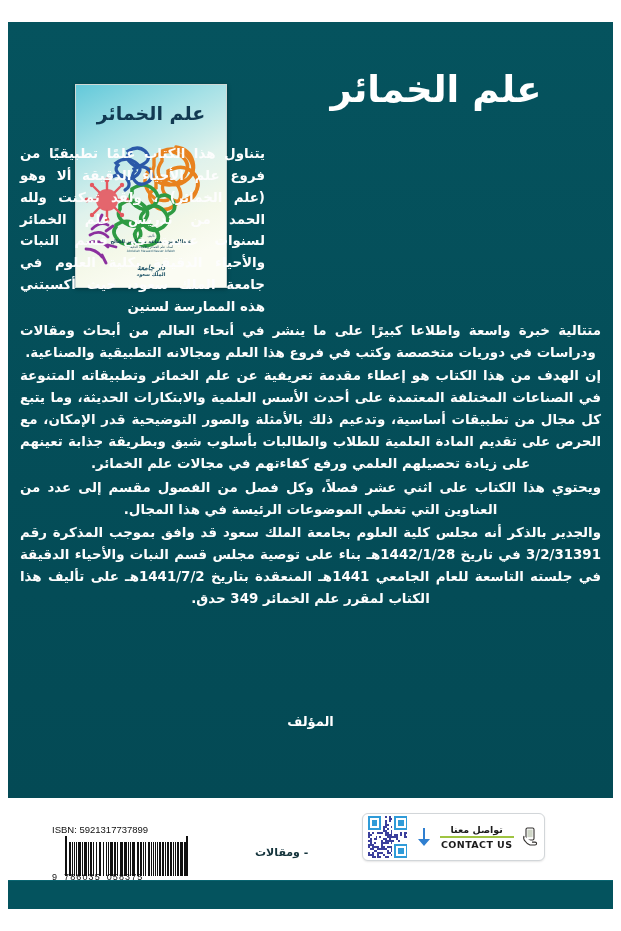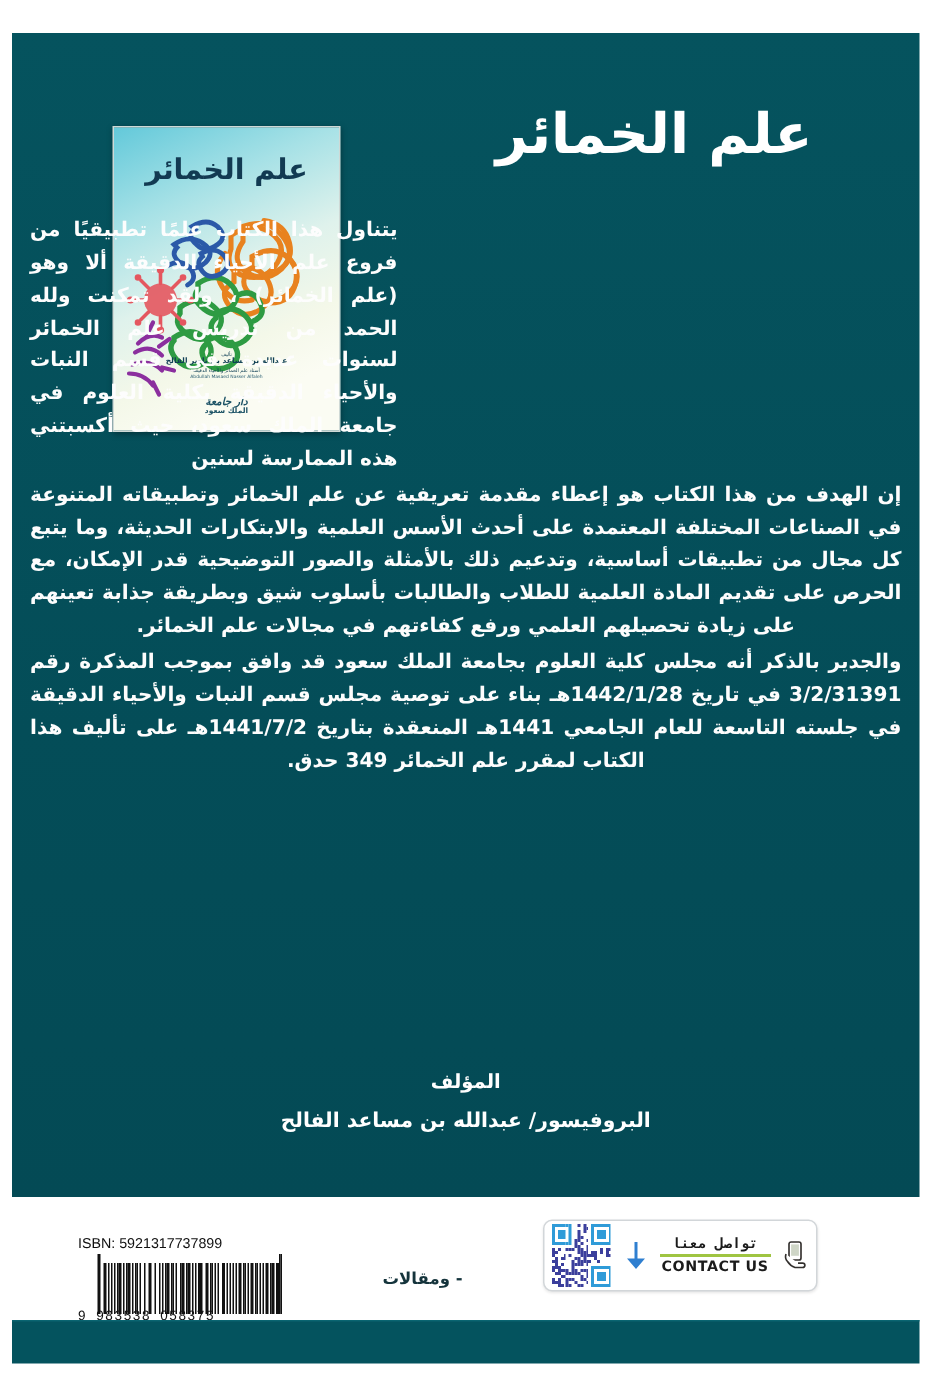--- a/index.html
+++ b/index.html
@@ -130,21 +130,21 @@
   .author-block {
     position: absolute;
     left: 20px;
     right: 20px;
     top: 714px;
     direction: rtl;
     color: #ffffff;
     text-align: center;
     font-weight: 700;
   }
-  .author-label { font-size: 13px; margin-bottom: 10px; letter-spacing: .3px; }
+  .author-label { font-size: 13px; margin-bottom: 26px; letter-spacing: .3px; }
   .author-name  { font-size: 13.5px; }
 
   
   .isbn-text {
     position: absolute;
     left: 52px;
     top: 824px;
     font-size: 9.5px;
     color: #111;
     direction: ltr;
@@ -198,21 +198,21 @@
     box-shadow: 0 1px 2px rgba(0,0,0,.10);
     display: flex;
     align-items: center;
     justify-content: flex-start;
     padding: 0 5px;
     box-sizing: border-box;
     gap: 5px;
     direction: rtl;
   }
   .cc-texts { display: flex; flex-direction: column; align-items: center; gap: 1px; width: 82px; }
-  .cc-ar { font-size: 9.5px; font-weight: 700; color: #1b1b1b; direction: rtl; font-family: Liberation Mono, monospace; }
+  .cc-ar { font-size: 9.5px; font-weight: 700; color: #1b1b1b; direction: rtl; }
   .cc-rule { width: 74px; height: 2px; background: #9fc441; }
   .cc-en { font-size: 9.5px; font-weight: 700; color: #1b1b1b; letter-spacing: .4px; direction: ltr; }
   .cc-arrow { width: 22px; display:flex; align-items:center; justify-content:center; }
   .cc-hand  { width: 20px; display:flex; align-items:center; justify-content:center; }
   .qr {
     width: 42px; height: 42px;
     display: grid;
     grid-template-columns: repeat(21, 1fr);
     grid-template-rows: repeat(21, 1fr);
   }
@@ -313,27 +313,28 @@
     <div class="cover-logo">
       <div>دار جامعة</div>
       <div class="lg2">الملك سعود</div>
     </div>
   </div>
 
   <div class="book-title">علم الخمائر</div>
 
   <div class="blurb-wrap">
     <p class="para narrow">يتناول هذا الكتاب علمًا تطبيقيًا من فروع علم الأحياء الدقيقة ألا وهو (علم الخمائر) ، ولقد تمكنت ولله الحمد من تدريس علم الخمائر لسنوات عديدة في قسم النبات والأحياء الدقيقة بكلية العلوم في جامعة الملك سعود، حيث أكسبتني هذه الممارسة لسنين</p>
+    <p class="para">متتالية خبرة واسعة واطلاعا كبيرًا على ما ينشر في أنحاء العالم من أبحاث ومقالات ودراسات في دوريات متخصصة وكتب في فروع هذا العلم ومجالانه التطبيقية والصناعية.</p>
     <p class="para">إن الهدف من هذا الكتاب هو إعطاء مقدمة تعريفية عن علم الخمائر وتطبيقاته المتنوعة في الصناعات المختلفة المعتمدة على أحدث الأسس العلمية والابتكارات الحديثة، وما يتبع كل مجال من تطبيقات أساسية، وتدعيم ذلك بالأمثلة والصور التوضيحية قدر الإمكان، مع الحرص على تقديم المادة العلمية للطلاب والطالبات بأسلوب شيق وبطريقة جذابة تعينهم على زيادة تحصيلهم العلمي ورفع كفاءتهم في مجالات علم الخمائر.</p>
+    <p class="para">ويحتوي هذا الكتاب على اثني عشر فصلاً، وكل فصل من الفصول مقسم إلى عدد من العناوين التي تغطي الموضوعات الرئيسة في هذا المجال.</p>
     <p class="para">والجدير بالذكر أنه مجلس كلية العلوم بجامعة الملك سعود قد وافق بموجب المذكرة رقم 3/2/31391 في تاريخ 1442/1/28هـ بناء على توصية مجلس قسم النبات والأحياء الدقيقة في جلسته التاسعة للعام الجامعي 1441هـ المنعقدة بتاريخ 1441/7/2هـ على تأليف هذا الكتاب لمقرر علم الخمائر 349 حدق.</p>
   </div>
 
   <div class="author-block">
     <div class="author-label">المؤلف</div>
-    <div class="author-name">البروفيسور/ عبدالله بن مساعد الفالح</div>
   </div>
 
   <div class="white-strip"></div>
 
   <div class="isbn-text">ISBN: 5921317737899</div>
 
   <div class="barcode">
       <i style="width: 1px;"></i>
       <i style="width: 1px; background: transparent;"></i>
       <i style="width: 1px;"></i>
@@ -454,21 +455,21 @@
       <i class="s" style="width: 1px; background: transparent;"></i>
       <i class="s" style="width: 2px;"></i>
       <i style="width: 3px; background: transparent;"></i>
       <i style="width: 1px;"></i>
       <i style="width: 1px; background: transparent;"></i>
       <i style="width: 1px;"></i>
     </div>
 
   <div class="barcode-digits">
     <span>9</span>
-    <span>983538</span>
+    <span>786035</span>
     <span>058375</span>
   </div>
 
   <div class="spine-label">- ومقالات</div>
 
   <div class="contact-card">
     <div class="cc-hand">
       <svg width="16" height="20" viewBox="0 0 16 20" xmlns="http://www.w3.org/2000/svg">
         <rect x="4" y="1" width="8" height="12" rx="1.4" fill="#ffffff" stroke="#33302e" stroke-width="1.1"></rect>
         <rect x="5.4" y="2.6" width="5.2" height="7.6" fill="#cfd6c7"></rect>

